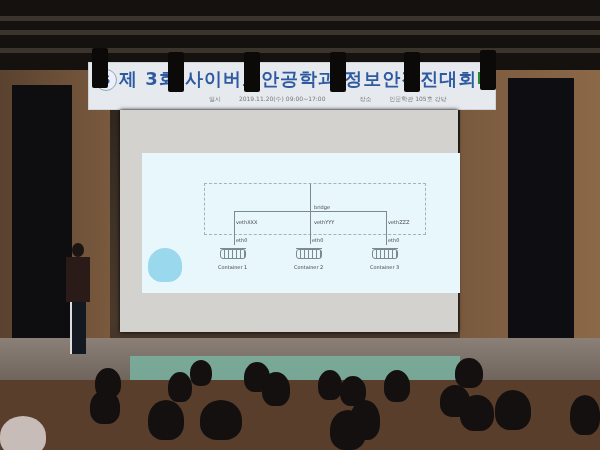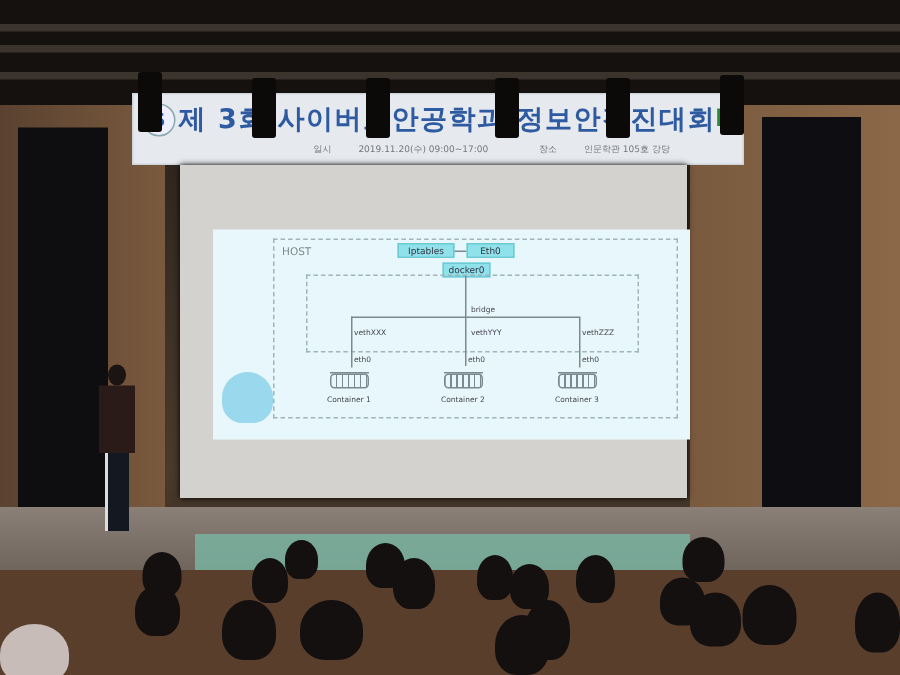--- a/index.html
+++ b/index.html
@@ -80,27 +80,20 @@
   <div class="lamp" style="left:92px;top:48px"></div>
   <div class="lamp" style="left:168px;top:52px"></div>
   <div class="lamp" style="left:244px;top:52px"></div>
   <div class="lamp" style="left:330px;top:52px"></div>
   <div class="lamp" style="left:404px;top:52px"></div>
   <div class="lamp" style="left:480px;top:50px"></div>
 
   <div class="screen">
     <div class="slide">
       <div class="octo"></div>
-      <div class="slide-inner">
-        <div class="host">HOST</div>
-        <div class="nbox" style="left:82px;top:2px;width:38px">Iptables</div>
-        <div class="line" style="left:120px;top:7px;width:8px;height:1px"></div>
-        <div class="nbox" style="left:128px;top:2px;width:32px">Eth0</div>
-        <div class="nbox" style="left:112px;top:15px;width:32px">docker0</div>
-      </div>
       <div class="bridge-box"></div>
       <div class="line" style="left:168px;top:31px;width:1px;height:60px"></div>
       <div class="line" style="left:92px;top:58px;width:152px;height:1px"></div>
       <div class="line" style="left:92px;top:58px;width:1px;height:34px"></div>
       <div class="line" style="left:244px;top:58px;width:1px;height:34px"></div>
       <div class="lbl" style="left:172px;top:51px">bridge</div>
       <div class="lbl" style="left:94px;top:66px">vethXXX</div>
       <div class="lbl" style="left:172px;top:66px">vethYYY</div>
       <div class="lbl" style="left:246px;top:66px">vethZZZ</div>
       <div class="lbl" style="left:94px;top:84px">eth0</div>

